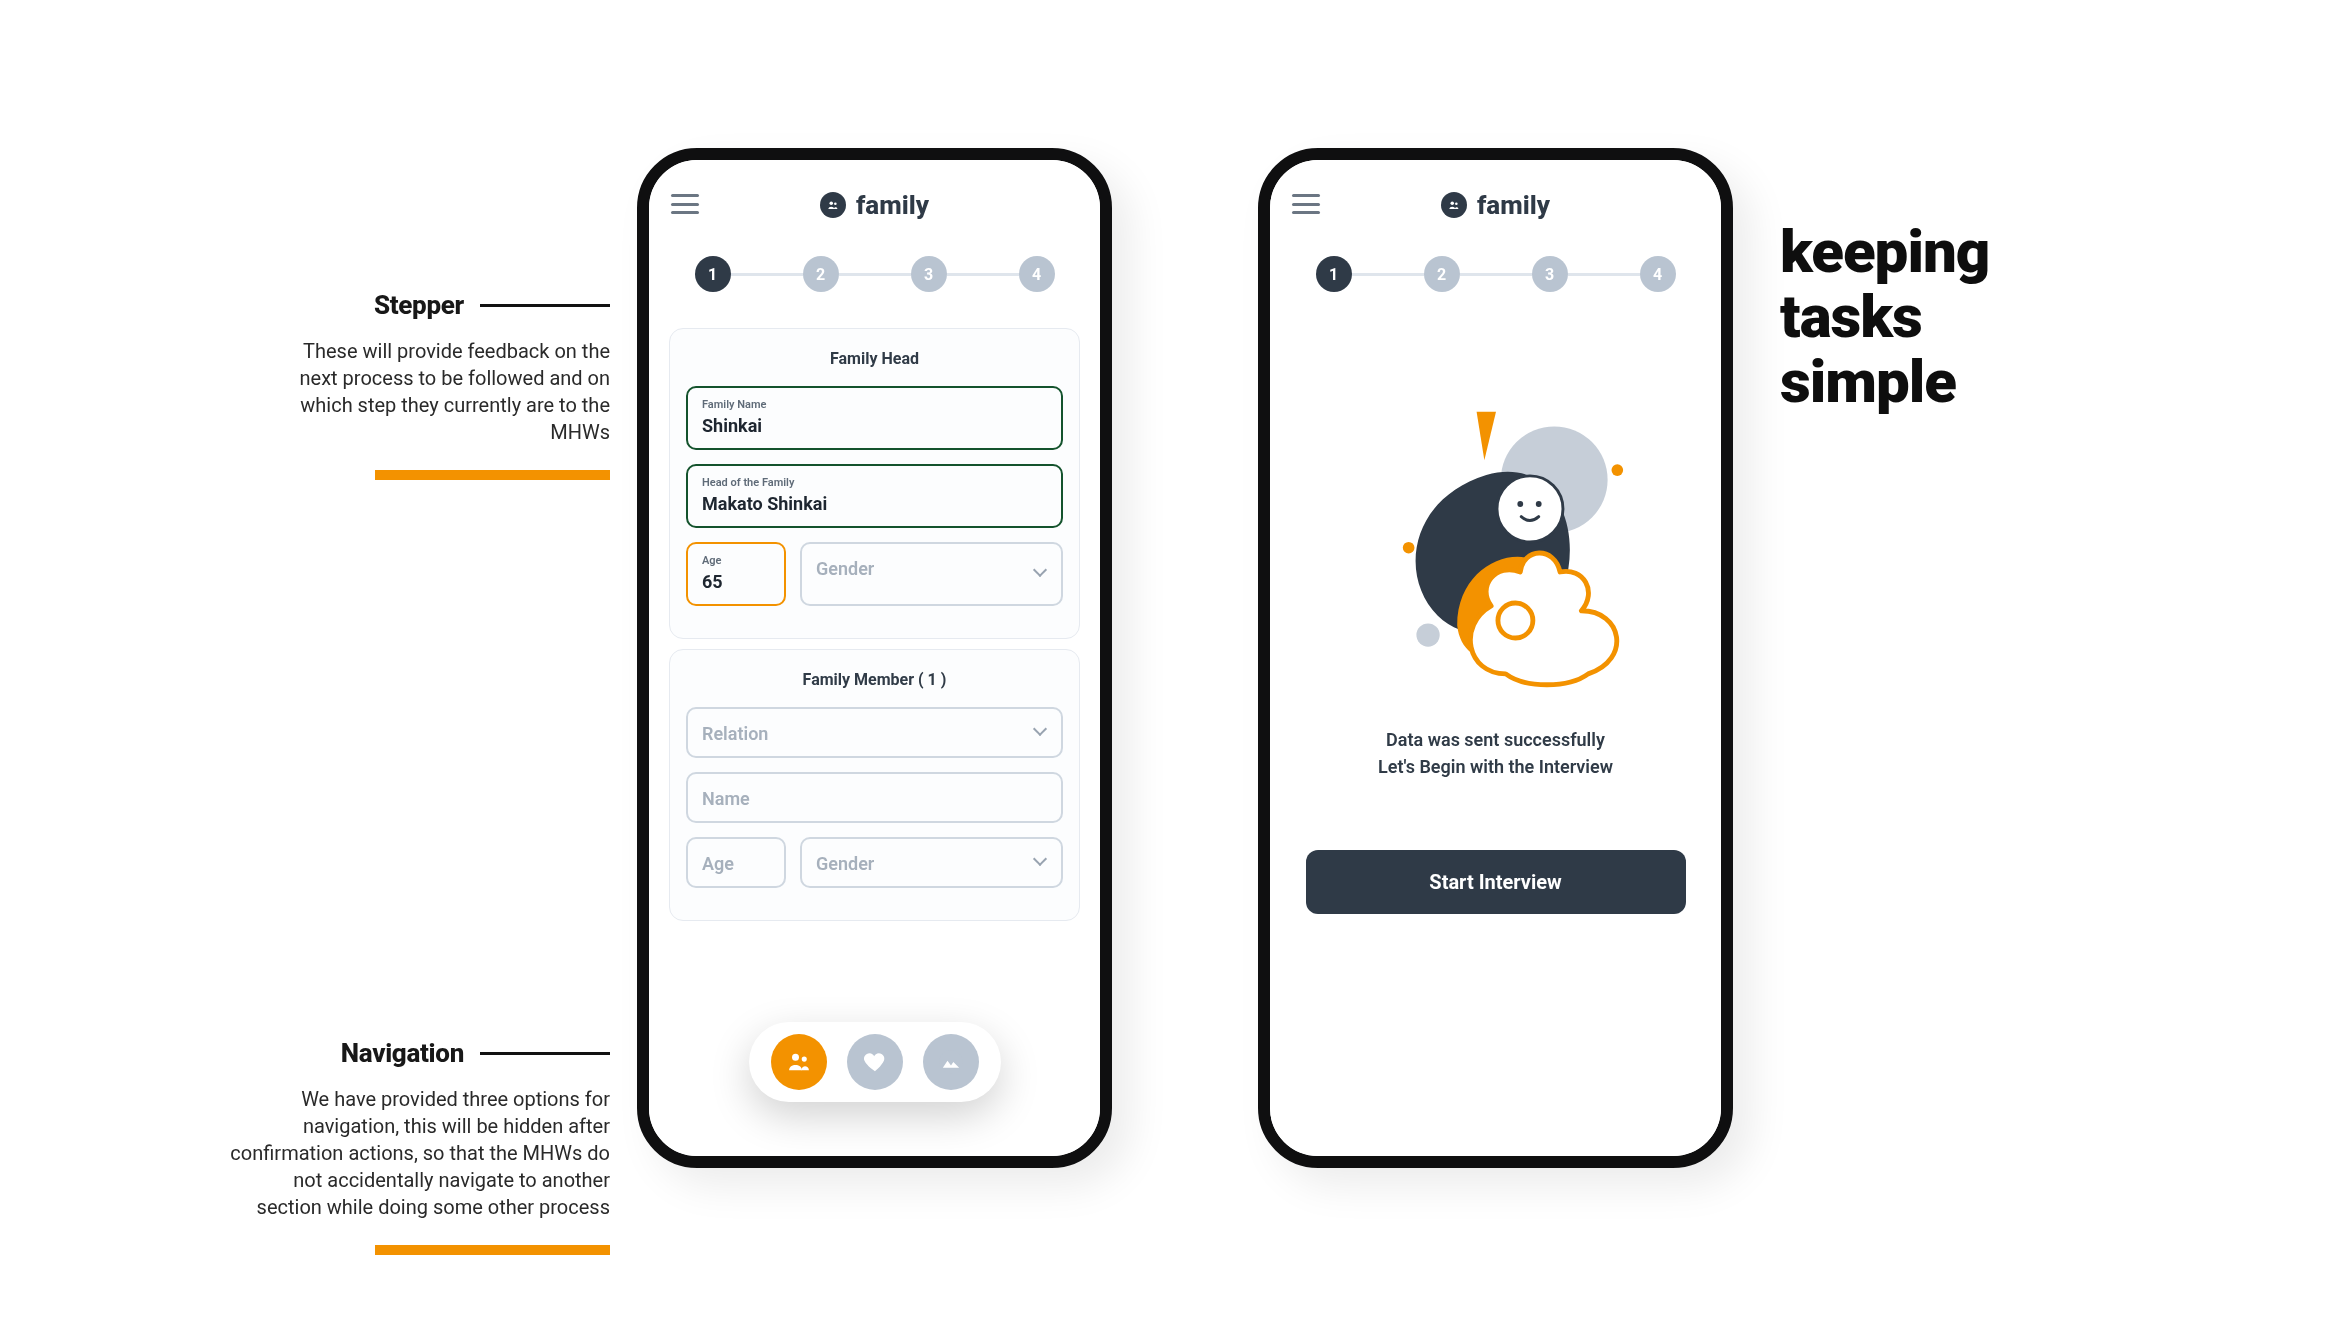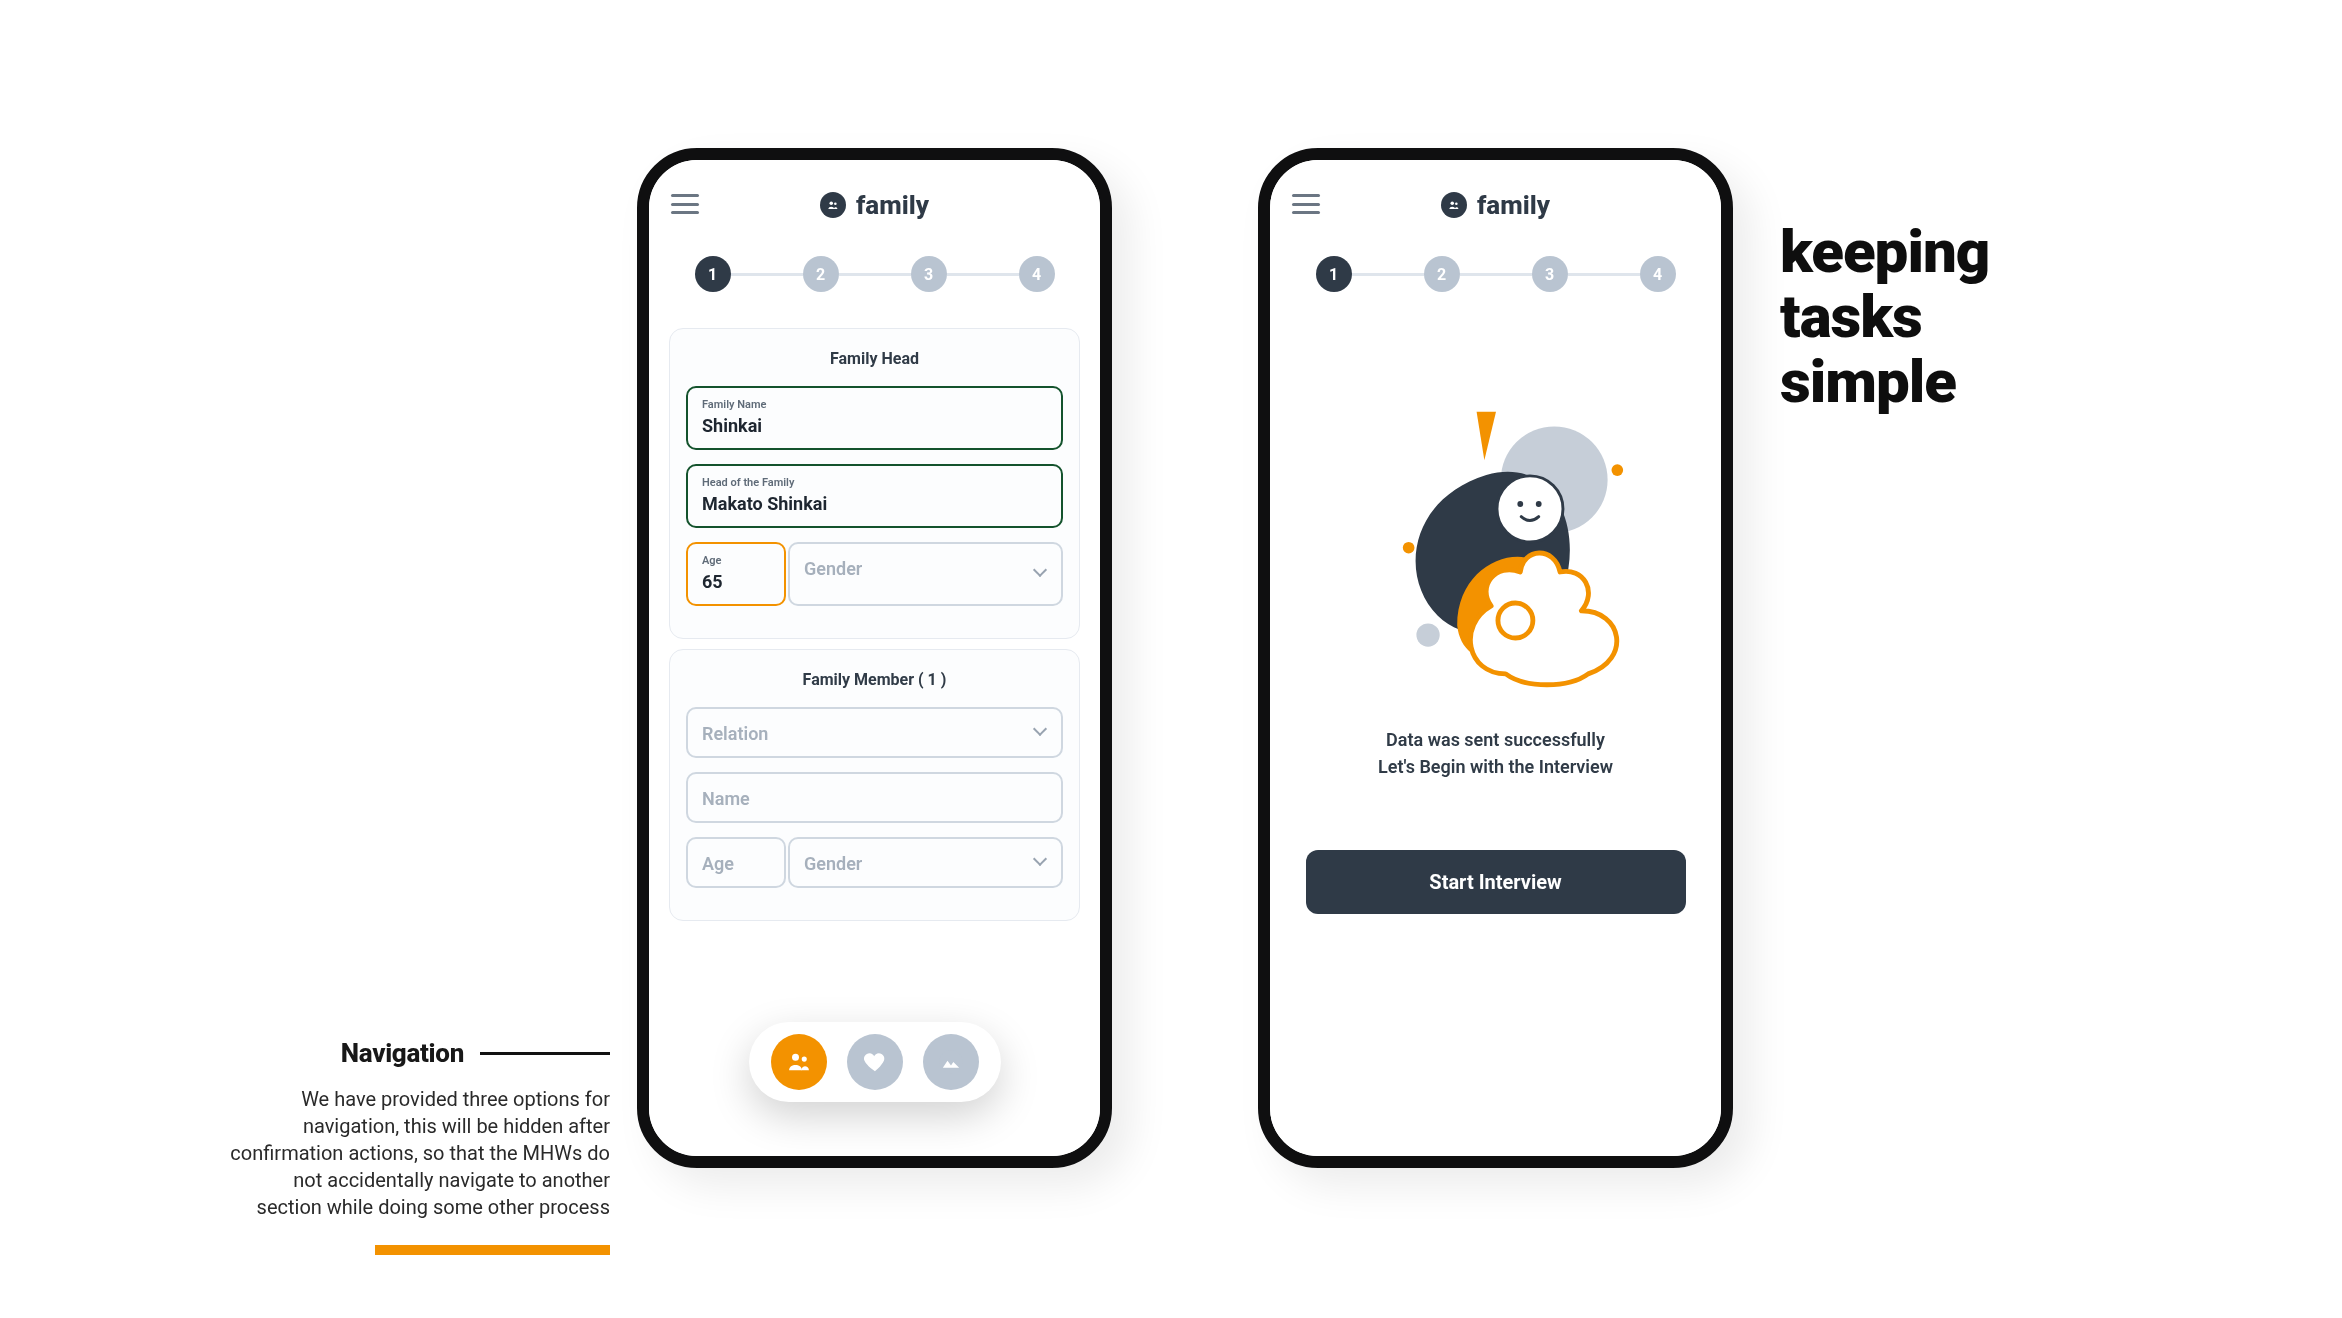--- a/index.html
+++ b/index.html
@@ -174,21 +174,21 @@
     color: #1e2630;
     font-weight: 700;
     margin-top: 4px;
   }
   .field.placeholder .value {
     color: #a6b0bc;
     font-weight: 600;
   }
   .row {
     display: flex;
-    gap: 2px;
+    gap: 14px;
   }
   .row .field { flex: 1; }
   .row .field.small { flex: 0 0 100px; }
   .select {
     position: relative;
   }
   .chev {
     position: absolute;
     right: 12px;
     top: 50%;
@@ -260,20 +260,28 @@
     display: flex; align-items: center; justify-content: center;
     cursor: pointer;
   }
 
 </style>
 </head>
 <body>
 
 <div class="stage">
 
+  <div class="anno" style="left:280px; top:290px; width:330px;">
+    <div class="title-row">
+      <span class="title">Stepper</span>
+      <span class="rule"></span>
+    </div>
+    <p>These will provide feedback on the next process to be followed and on which step they currently are to the MHWs</p>
+    <div class="bar"></div>
+  </div>
 
   <div class="anno" style="left:230px; top:1038px; width:380px;">
     <div class="title-row">
       <span class="title">Navigation</span>
       <span class="rule"></span>
     </div>
     <p>We have provided three options for navigation, this will be hidden after confirmation actions, so that the MHWs do not accidentally navigate to another section while doing some other process</p>
     <div class="bar"></div>
   </div>
 

